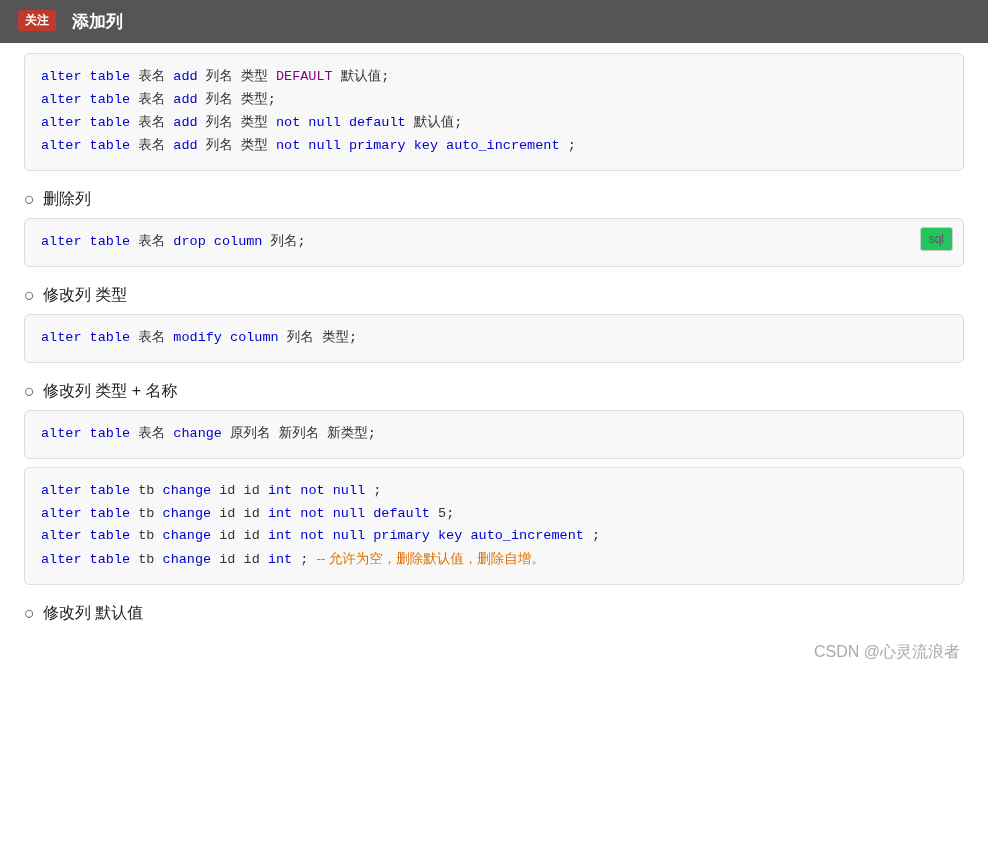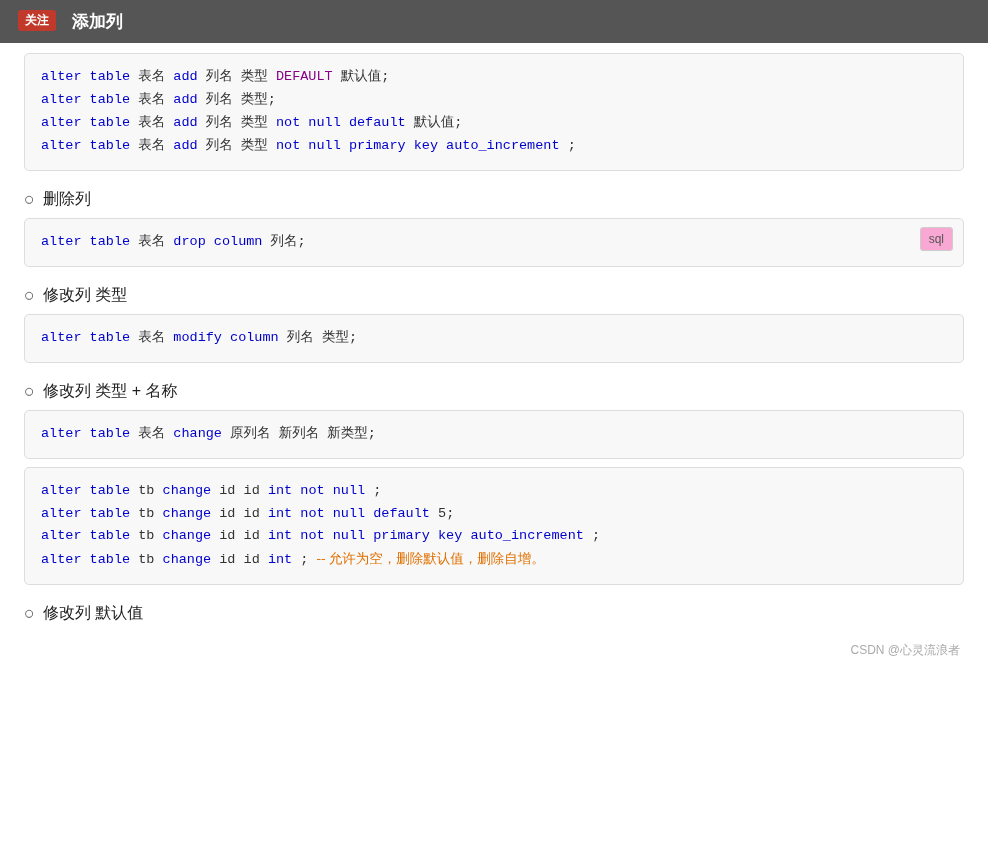--- a/index.html
+++ b/index.html
@@ -66,32 +66,32 @@
       margin-bottom: 8px;
       position: relative;
     }
     .code-block .kw { color: #0000cc; font-weight: normal; }
     .code-block .cn { color: #880088; }
     .code-block .comment { color: #e07000; font-family: Liberation Serif, serif; }
     .sql-badge {
       position: absolute;
       right: 10px;
       top: 8px;
-      background: #f9a8d4;
+      background: #22c55e;
       border: 1px solid #ccc;
       border-radius: 3px;
       font-size: 12px;
       padding: 1px 8px;
       color: #555;
       font-family: sans-serif;
     }
     .csdn-watermark {
       text-align: right;
       color: #aaa;
-      font-size: 12px;
+      font-size: 16px;
       margin-top: 8px;
       padding-right: 4px;
     }
   </style>
 </head>
 <body>
 
 <div class="page-wrapper">
   <div class="header">
     <span class="note-badge">关注</span>

